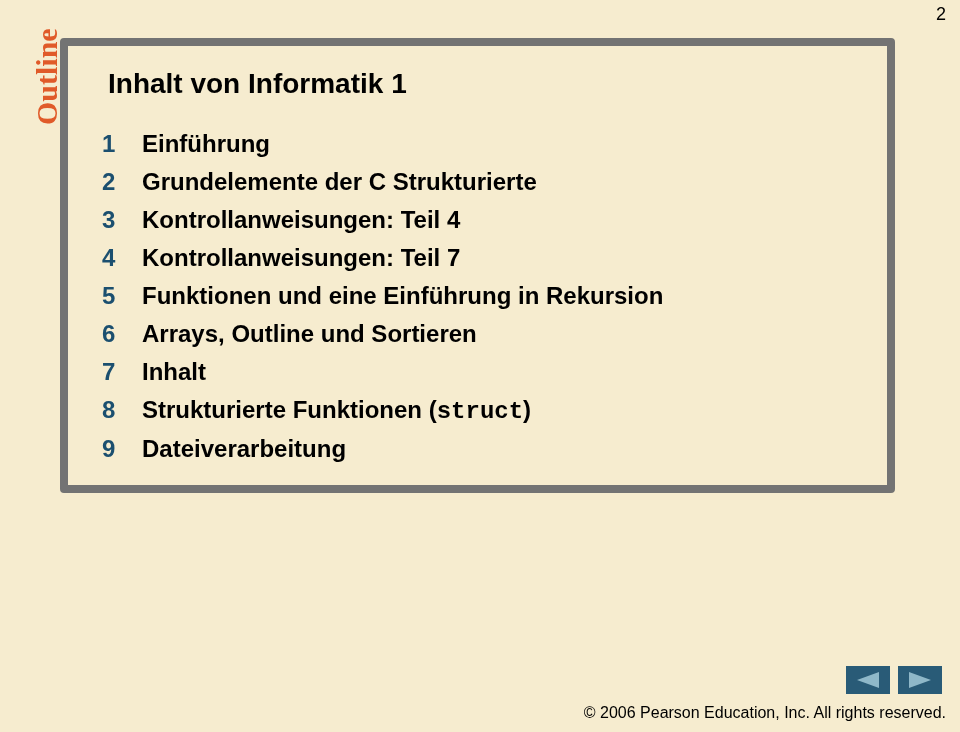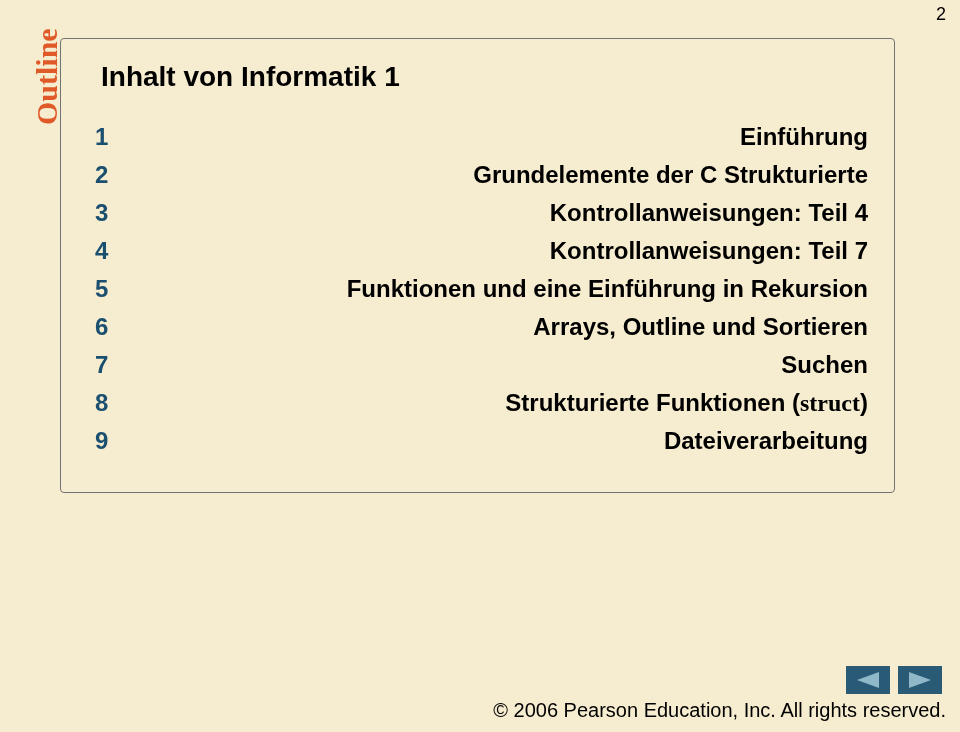--- a/index.html
+++ b/index.html
@@ -31,21 +31,21 @@
     color: #e05a29;
     letter-spacing: 0px;
   }
 
   .content-box {
     position: absolute;
     left: 60px;
     top: 38px;
     width: 835px;
     height: 455px;
-    border: 1px solid #737373;
+    border: 8px solid #737373;
     border-radius: 4px;
     background: transparent;
     padding: 22px 26px 18px 34px;
   }
 
   .title {
     font-size: 28px;
     font-weight: bold;
     color: #000;
     margin-bottom: 30px;
@@ -67,32 +67,31 @@
   }
   .item-num {
     width: 40px;
     text-align: left;
     color: #1b4f6f;
     font-weight: bold;
   }
   .item-text {
     flex: 1;
     color: #000;
-    text-align: right;
   }
   .mono {
-    font-family: Liberation Serif, serif;
+    font-family: Liberation Mono, monospace;
     font-weight: bold;
   }
 
   .footer {
     position: absolute;
     bottom: 10px;
     right: 14px;
-    font-size: 20px;
+    font-size: 16px;
     color: #000;
   }
 
   .nav-arrows {
     position: absolute;
     bottom: 38px;
     right: 18px;
     display: flex;
     gap: 8px;
   }
@@ -137,21 +136,21 @@
     <div class="item-row">
       <span class="item-num">5</span>
       <span class="item-text">Funktionen und eine Einführung in Rekursion</span>
     </div>
     <div class="item-row">
       <span class="item-num">6</span>
       <span class="item-text">Arrays, Outline und Sortieren</span>
     </div>
     <div class="item-row">
       <span class="item-num">7</span>
-      <span class="item-text">Suchen</span>
+      <span class="item-text">Inhalt</span>
     </div>
     <div class="item-row">
       <span class="item-num">8</span>
       <span class="item-text">
         <span>Strukturierte Funktionen (</span><span class="mono">struct</span><span>)</span>
       </span>
     </div>
     <div class="item-row">
       <span class="item-num">9</span>
       <span class="item-text">Dateiverarbeitung</span>

